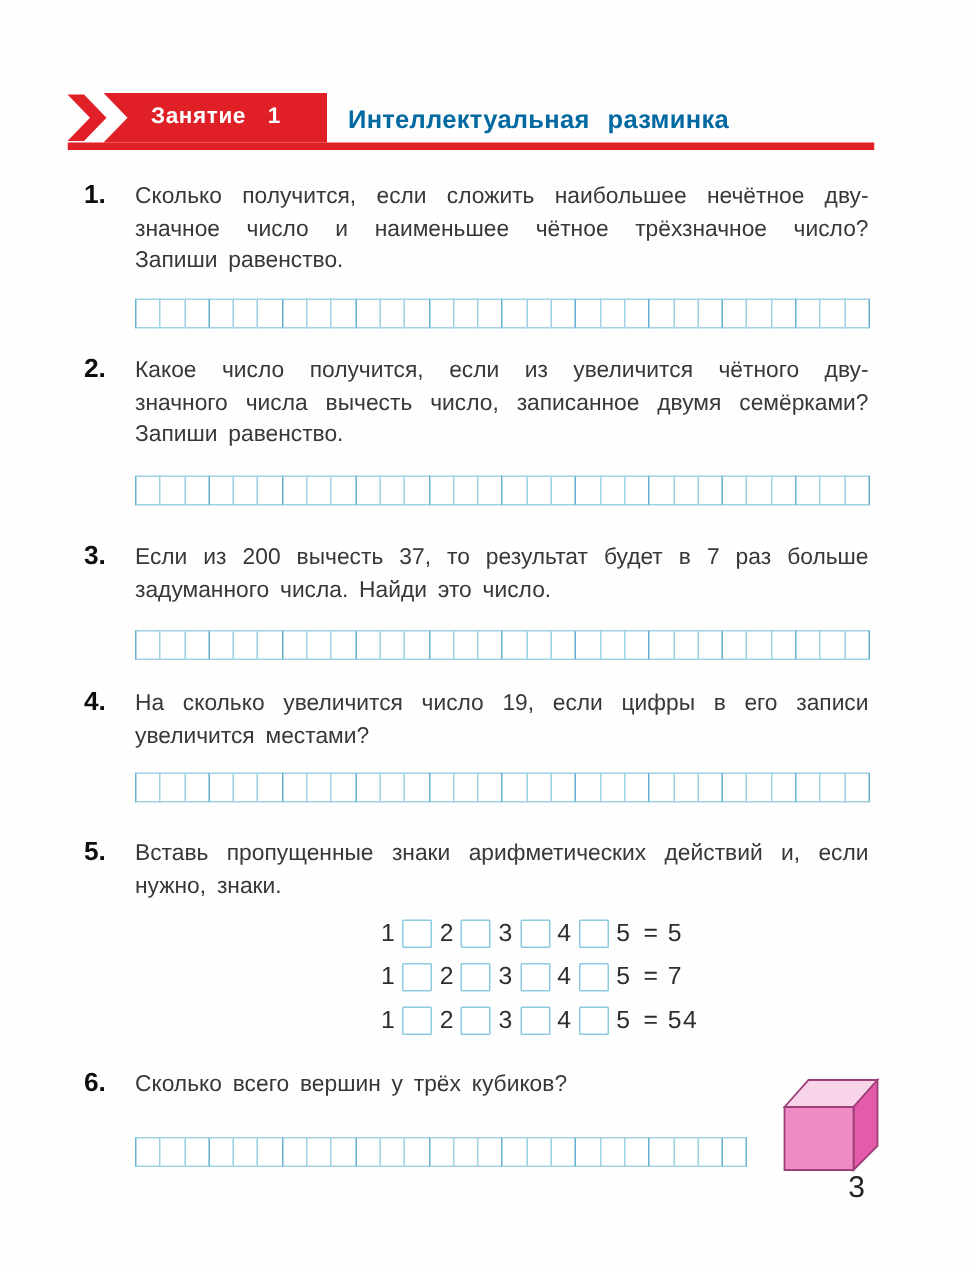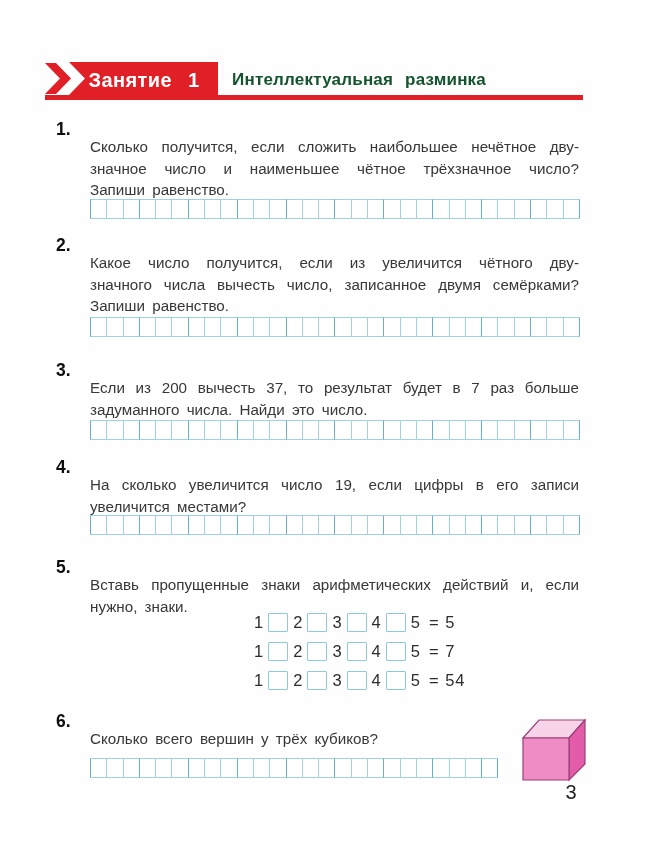--- a/index.html
+++ b/index.html
@@ -4,34 +4,34 @@
 <style>
   html,body{margin:0;padding:0;background:#ffffff;}
   .page{
     position:relative;width:650px;height:848px;background:#fefefe;
     font-family:"Liberation Sans",sans-serif;overflow:hidden;
   }
   
   .banner-svg{position:absolute;left:45px;top:62px;}
   .banner-label{
     position:absolute;left:84px;top:69px;width:120px;text-align:center;
-    color:#ffffff;font-size:20px;font-weight:bold;word-spacing:10px;letter-spacing:.4px;
+    color:#ffffff;font-size:15px;font-weight:bold;word-spacing:10px;letter-spacing:.4px;
   }
   .header-title{
-    position:absolute;left:232px;top:70px;color:#14532d;
+    position:absolute;left:232px;top:70px;color:#0369a1;
     font-size:17px;font-weight:bold;word-spacing:7px;letter-spacing:.2px;
   }
   
   .problem-num{
     position:absolute;left:56px;width:26px;color:#0e0e0e;
     font-size:17.5px;font-weight:bold;
   }
   .problem-text{
     position:absolute;left:90px;width:489px;color:#383838;
-    font-size:15.2px;line-height:21.5px;word-spacing:3px;margin-top:16px;
+    font-size:15.2px;line-height:21.5px;word-spacing:3px;
   }
   .pline.just{text-align:justify;text-align-last:justify;text-justify:inter-word;}
   
   .grid{position:absolute;left:90px;display:flex;height:20px;}
   .grid-cell{
     box-sizing:border-box;flex:0 0 17.3px;height:20px;background:#ffffff;
     border:1px solid var(--grid-border,#a0d2e4);margin-left:-1px;
   }
   .grid-cell:first-child{margin-left:0;}
   .grid-cell:nth-child(3n+1){border-left-color:#64b2d0;}

